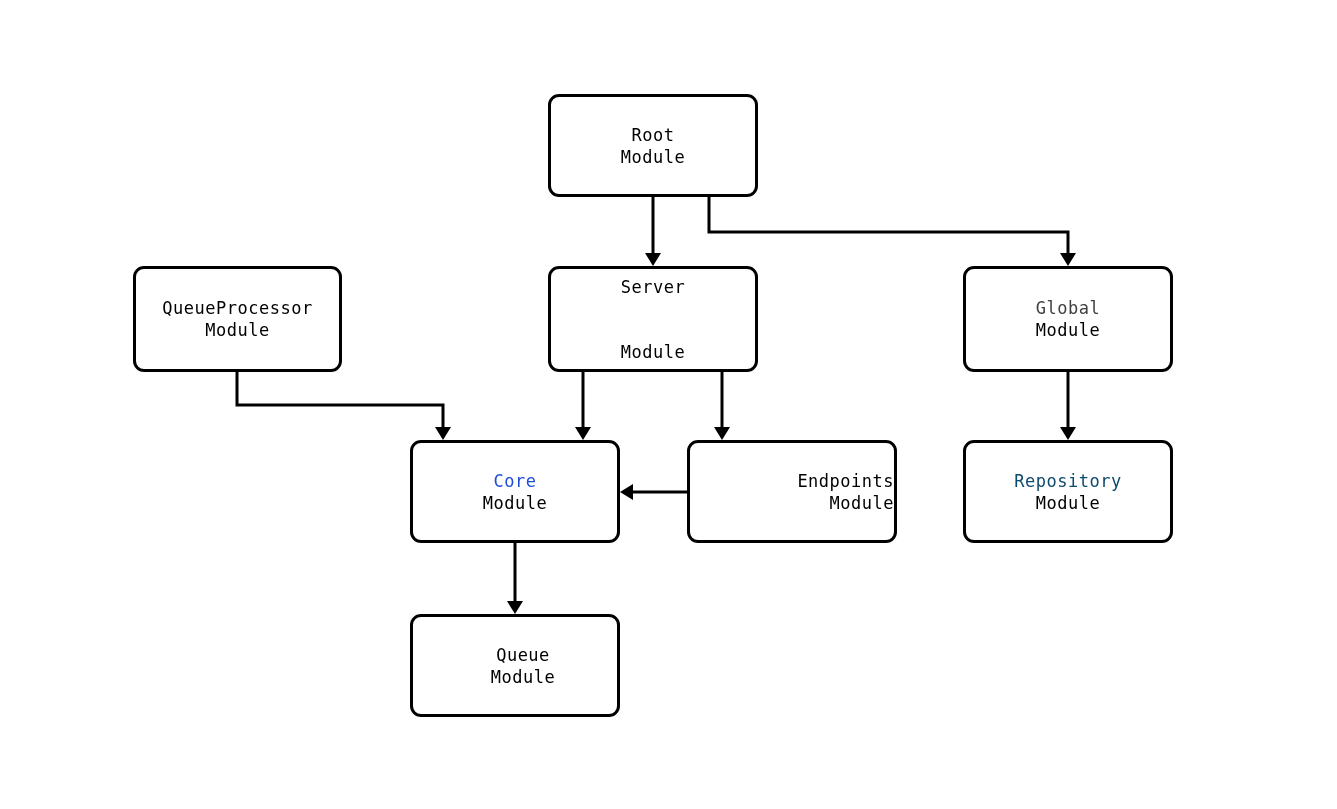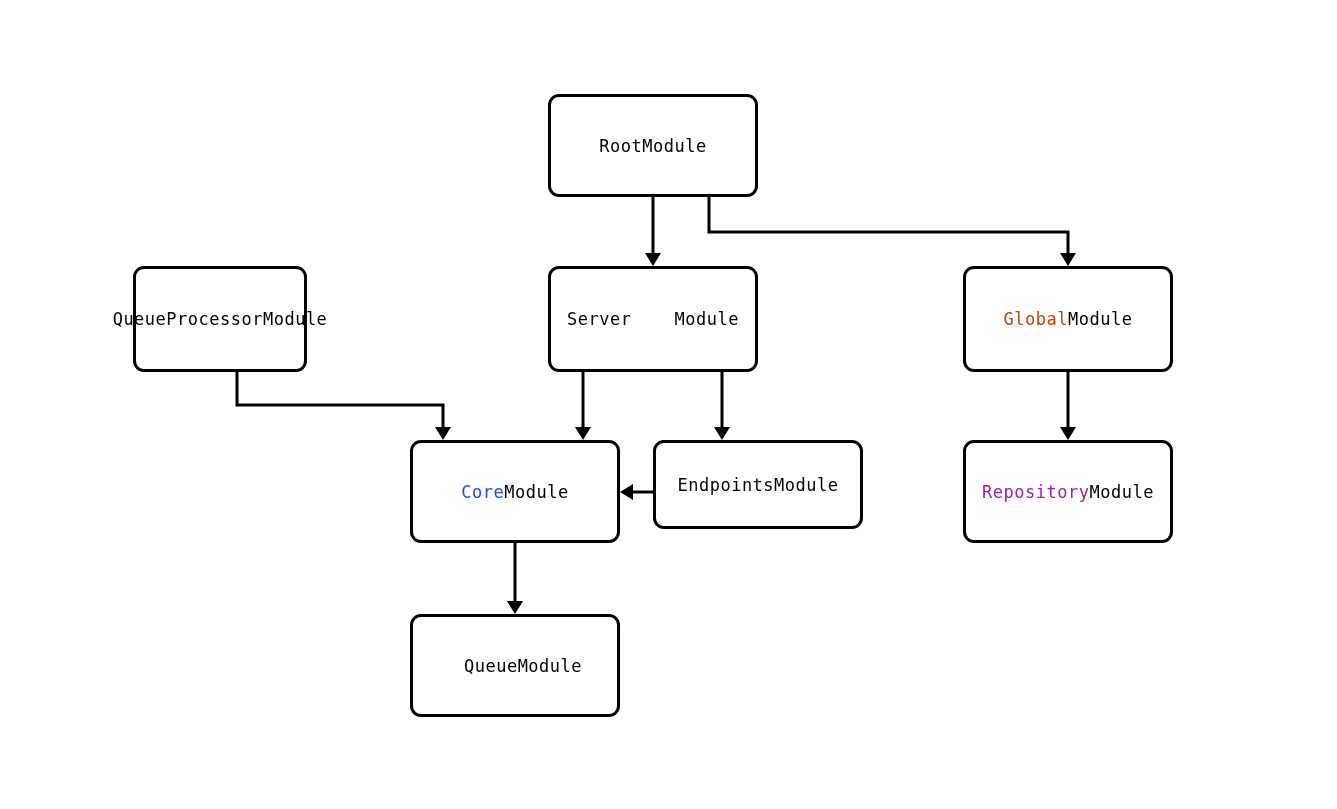--- a/index.html
+++ b/index.html
@@ -26,21 +26,21 @@
     width: 1337px;
     height: 809px;
   }
   .node {
     position: absolute;
     box-sizing: border-box;
     background: #ffffff;
     border: 3px solid #000000;
     border-radius: 11px;
     display: flex;
-    flex-direction: row;
+    flex-direction: column;
     align-items: center;
     justify-content: center;
     z-index: 2;
   }
   .node-line {
     font-size: 17px;
     line-height: 22px;
     color: #000000;
     letter-spacing: 0.5px;
     white-space: pre;
@@ -85,42 +85,42 @@
         <path d="M 515,543 L 515,603" fill="none" stroke="#000000" stroke-width="3" stroke-linecap="butt" stroke-linejoin="miter"></path>
         <polygon points="507,601 523,601 515,614" fill="#000000"></polygon>
       </g>
     </svg>
 
   <div id="node-layer">
       <div class="node" style="left: 548px; top: 94px; width: 210px; height: 103px; border-color: rgb(0, 0, 0);">
         <div class="node-line" style="color: rgb(0, 0, 0);">Root</div>
         <div class="node-line" style="color: rgb(0, 0, 0);">Module</div>
       </div>
-      <div class="node" style="left: 133px; top: 266px; width: 174px; height: 106px; border-color: rgb(0, 0, 0);">
+      <div class="node" style="left: 133px; top: 266px; width: 209px; height: 106px; border-color: rgb(0, 0, 0);">
         <div class="node-line" style="color: rgb(0, 0, 0);">QueueProcessor</div>
         <div class="node-line" style="color: rgb(0, 0, 0);">Module</div>
       </div>
       <div class="node" style="left: 548px; top: 266px; width: 210px; height: 106px; border-color: rgb(0, 0, 0); gap: 43px;">
         <div class="node-line" style="color: rgb(0, 0, 0);">Server</div>
         <div class="node-line" style="color: rgb(0, 0, 0);">Module</div>
       </div>
       <div class="node" style="left: 963px; top: 266px; width: 210px; height: 106px; border-color: rgb(0, 0, 0);">
-        <div class="node-line" style="color: #c2410c;">Global</div>
+        <div class="node-line" style="color: #404040;">Global</div>
         <div class="node-line" style="color: rgb(0, 0, 0);">Module</div>
       </div>
       <div class="node" style="left: 410px; top: 440px; width: 210px; height: 103px; border-color: rgb(0, 0, 0);">
         <div class="node-line" style="color: #1d4ed8;">Core</div>
         <div class="node-line" style="color: rgb(0, 0, 0);">Module</div>
       </div>
-      <div class="node" style="left: 653px; top: 440px; width: 210px; height: 89px; border-color: rgb(0, 0, 0);">
+      <div class="node" style="left: 687px; top: 440px; width: 210px; height: 103px; border-color: rgb(0, 0, 0); align-items: flex-end;">
         <div class="node-line" style="color: rgb(0, 0, 0);">Endpoints</div>
         <div class="node-line" style="color: rgb(0, 0, 0);">Module</div>
       </div>
       <div class="node" style="left: 963px; top: 440px; width: 210px; height: 103px; border-color: rgb(0, 0, 0);">
-        <div class="node-line" style="color: #a21caf;">Repository</div>
+        <div class="node-line" style="color: #0c4a6e;">Repository</div>
         <div class="node-line" style="color: rgb(0, 0, 0);">Module</div>
       </div>
       <div class="node" style="left: 410px; top: 614px; width: 210px; height: 103px; border-color: rgb(0, 0, 0); padding-left: 16px;">
         <div class="node-line" style="color: rgb(0, 0, 0);">Queue</div>
         <div class="node-line" style="color: rgb(0, 0, 0);">Module</div>
       </div>
     </div>
 
 </div>
 

